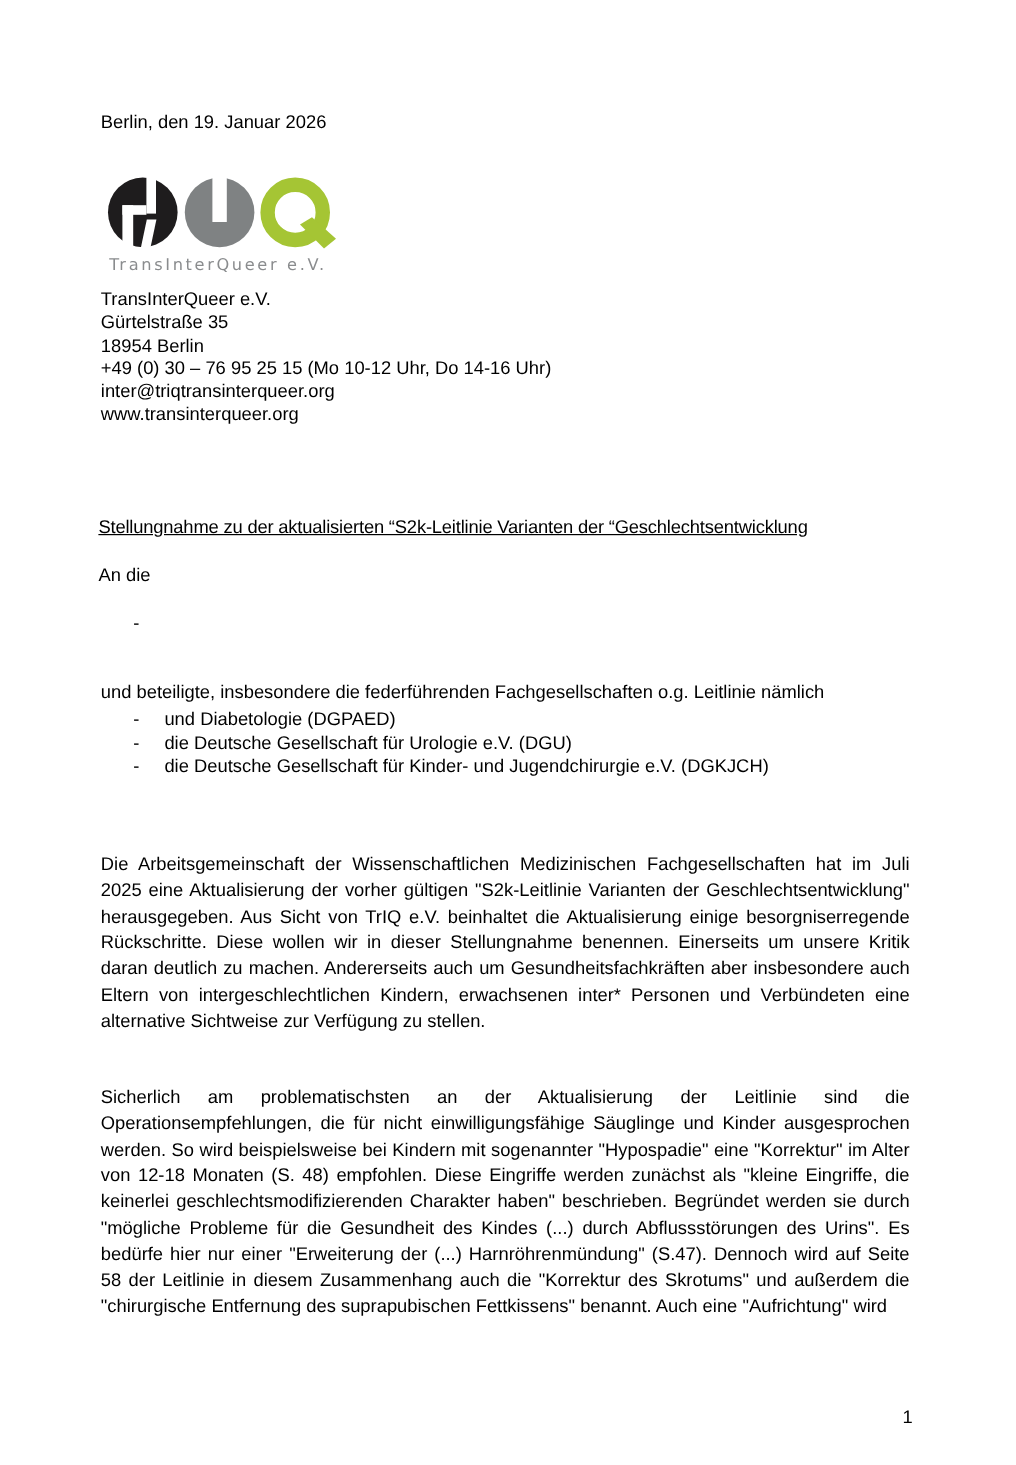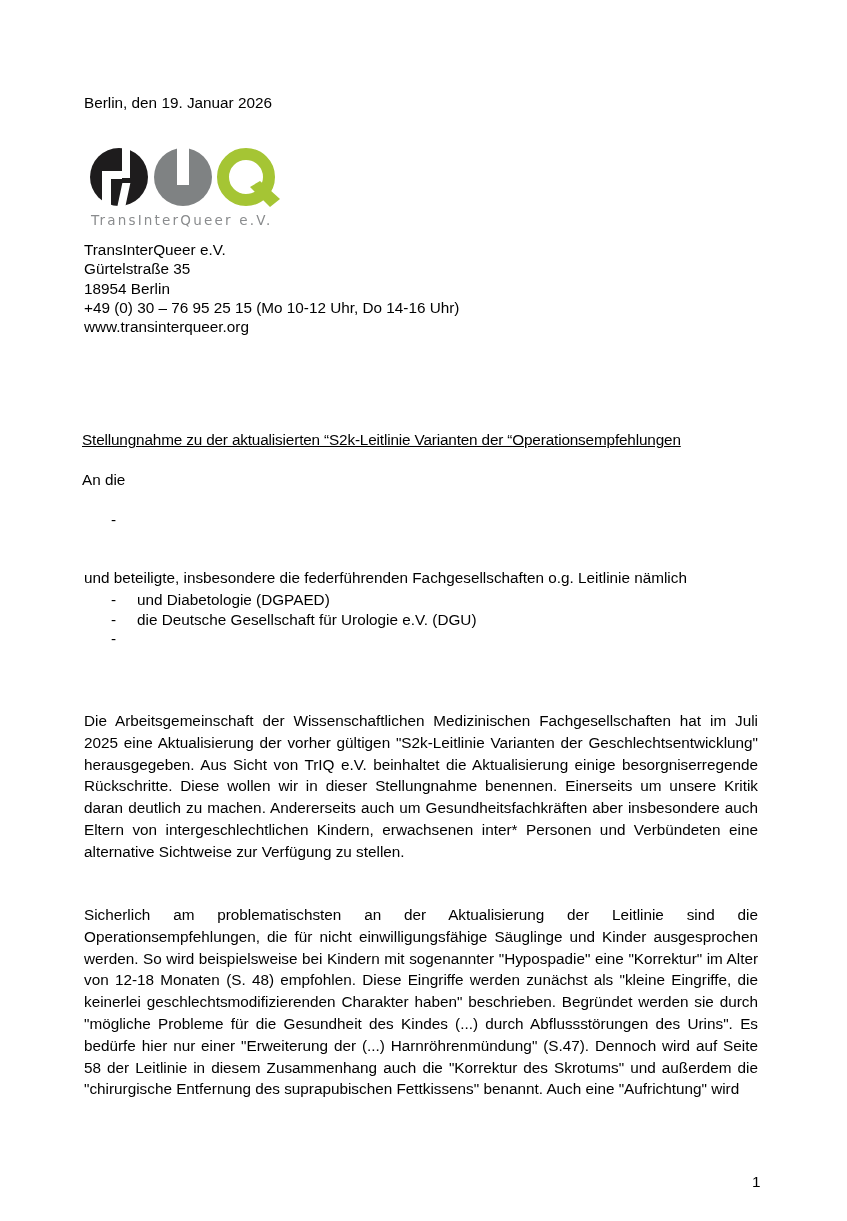--- a/index.html
+++ b/index.html
@@ -45,24 +45,25 @@
     <polygon points="162,40 172,34 192,52 182,60" fill="#a5c534"></polygon>
     <text x="3" y="78" font-family="DejaVu Sans, sans-serif" font-size="13.5" letter-spacing="2.2" fill="#8a8c8e">TransInterQueer e.V.</text>
   </svg>
 </div>
 
 <div class="abs address">
   <div>TransInterQueer e.V.</div>
   <div>Gürtelstraße 35</div>
   <div>18954 Berlin</div>
   <div>+49 (0) 30 – 76 95 25 15 (Mo 10-12 Uhr, Do 14-16 Uhr)</div>
+  <div>inter@triqtransinterqueer.org</div>
   <div>www.transinterqueer.org</div>
 </div>
 
-<div class="abs line subject">Stellungnahme zu der aktualisierten “S2k-Leitlinie Varianten der “Operationsempfehlungen</div>
+<div class="abs line subject">Stellungnahme zu der aktualisierten “S2k-Leitlinie Varianten der “Geschlechtsentwicklung</div>
 
 <div class="abs line salutation">An die</div>
 
 <div class="abs list list1">
   <div class="item">
     <span class="dash">-</span>
   </div>
 </div>
 
 <div class="abs line intro">und beteiligte, insbesondere die federführenden Fachgesellschaften o.g. Leitlinie nämlich</div>
@@ -73,20 +74,21 @@
   </div>
   <div class="item">
     <span>und Diabetologie (DGPAED)</span>
   </div>
   <div class="item">
     <span class="dash">-</span>
     <span>die Deutsche Gesellschaft für Urologie e.V. (DGU)</span>
   </div>
   <div class="item">
     <span class="dash">-</span>
+    <span>die Deutsche Gesellschaft für Kinder- und Jugendchirurgie e.V. (DGKJCH)</span>
   </div>
 </div>
 
 <div class="abs para para1">Die Arbeitsgemeinschaft der Wissenschaftlichen Medizinischen Fachgesellschaften hat im Juli 2025 eine Aktualisierung der vorher gültigen "S2k-Leitlinie Varianten der Geschlechtsentwicklung" herausgegeben. Aus Sicht von TrIQ e.V. beinhaltet die Aktualisierung einige besorgniserregende Rückschritte. Diese wollen wir in dieser Stellungnahme benennen. Einerseits um unsere Kritik daran deutlich zu machen. Andererseits auch um Gesundheitsfachkräften aber insbesondere auch Eltern von intergeschlechtlichen Kindern, erwachsenen inter* Personen und Verbündeten eine alternative Sichtweise zur Verfügung zu stellen.</div>
 
 <div class="abs para para2">Sicherlich am problematischsten an der Aktualisierung der Leitlinie sind die Operationsempfehlungen, die für nicht einwilligungsfähige Säuglinge und Kinder ausgesprochen werden. So wird beispielsweise bei Kindern mit sogenannter "Hypospadie" eine "Korrektur" im Alter von 12-18 Monaten (S. 48) empfohlen. Diese Eingriffe werden zunächst als "kleine Eingriffe, die keinerlei geschlechtsmodifizierenden Charakter haben" beschrieben. Begründet werden sie durch "mögliche Probleme für die Gesundheit des Kindes (...) durch Abflussstörungen des Urins". Es bedürfe hier nur einer "Erweiterung der (...) Harnröhrenmündung" (S.47). Dennoch wird auf Seite 58 der Leitlinie in diesem Zusammenhang auch die "Korrektur des Skrotums" und außerdem die "chirurgische Entfernung des suprapubischen Fettkissens" benannt. Auch eine "Aufrichtung" wird</div>
 
 <div class="abs line pagenum">1</div>
 
 </body></html>

